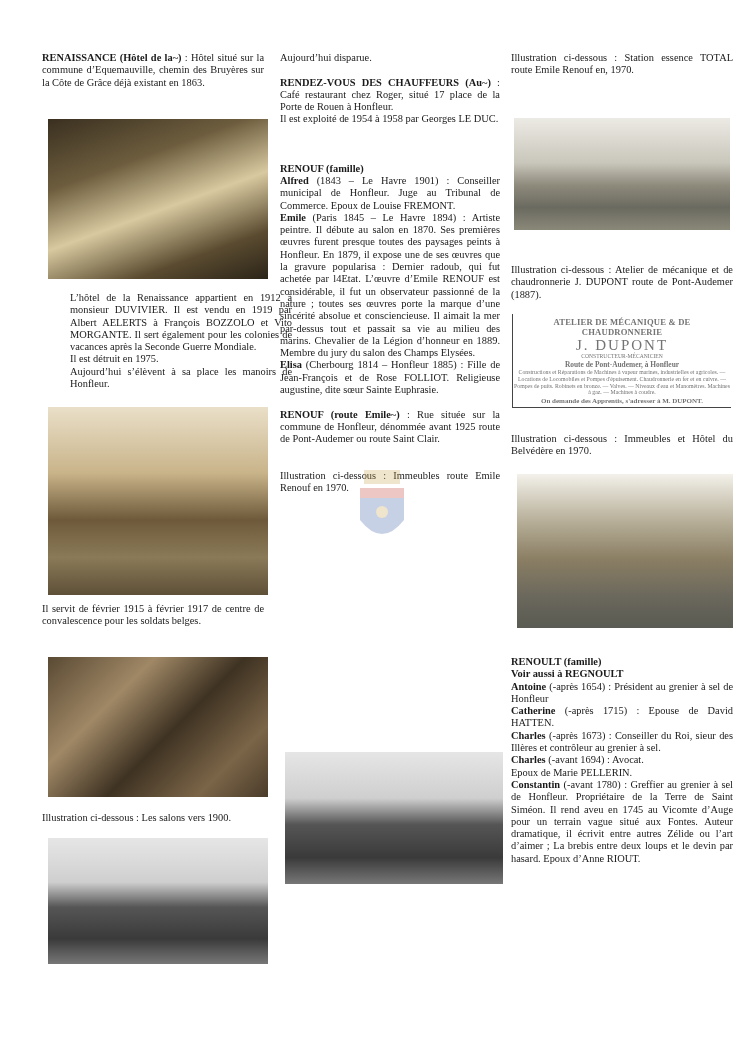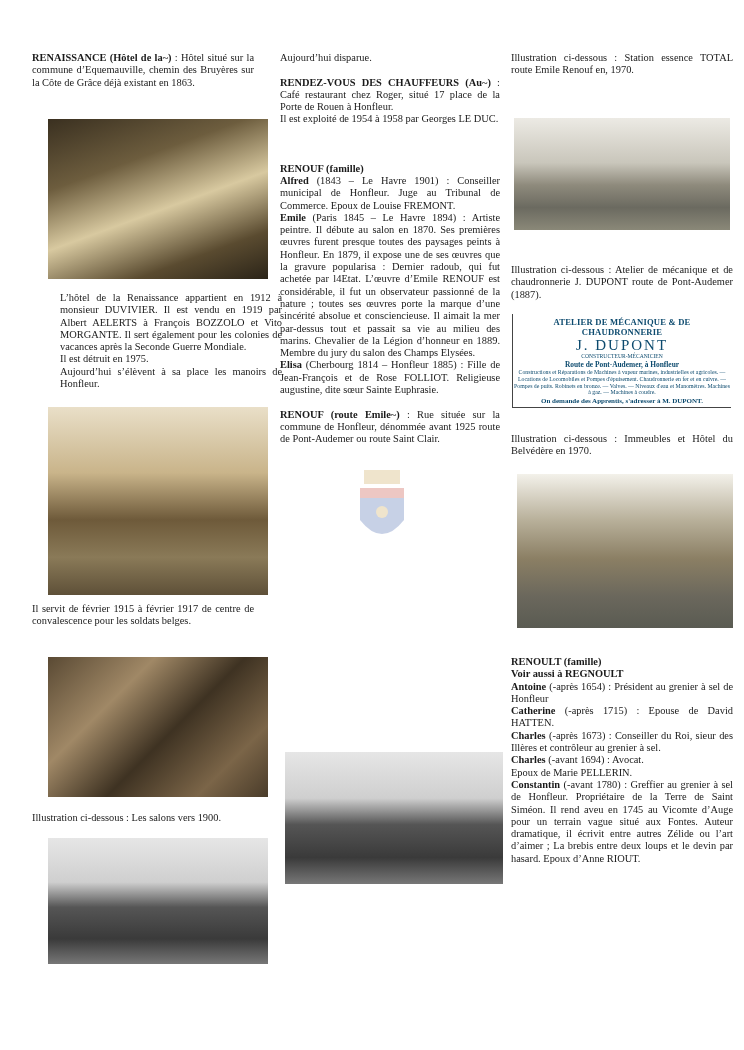--- a/index.html
+++ b/index.html
@@ -1,33 +1,33 @@
 <!DOCTYPE html>
 <html><head>
 <meta charset="utf-8">
 <style>
   html, body { margin: 0; padding: 0; background: #ffffff; }
   body { width: 744px; height: 1050px; position: relative; overflow: hidden;
          font-family: "Liberation Serif", "DejaVu Serif", serif; color: #1a1a1a; }
   .col { position: absolute; top: 52px; font-size: 10.4px; line-height: 12.3px; text-align: justify; }
-  .c1 { left: 32px; width: 222px; }
+  .c1 { left: 42px; width: 222px; }
   .c2 { left: 280px; width: 220px; }
   .c3 { left: 511px; width: 222px; }
   p { margin: 0; }
   .b { font-weight: bold; }
   .gap { height: 12.3px; }
   .photo { position: absolute; overflow: hidden; }
   .sepia { background: linear-gradient(160deg, #3a3020 0%, #6d5d3e 30%, #d8c9a0 55%, #5a4b30 80%, #2b2418 100%); }
   .sepia2 { background: linear-gradient(180deg, #e9dfc8 0%, #c9b48a 35%, #6e5a3a 60%, #8a7a58 80%, #5e5038 100%); }
   .sepia3 { background: linear-gradient(135deg, #5a4a34 0%, #a08866 30%, #3e3222 55%, #7b6548 80%, #4a3c2a 100%); }
   .bw { background: linear-gradient(180deg, #e6e6e6 0%, #cfcfcf 35%, #555 55%, #3a3a3a 80%, #777 100%); }
   .color1 { background: linear-gradient(180deg, #eceae4 0%, #c9c6bb 40%, #8e8a7c 60%, #6b6a60 80%, #8a8878 100%); }
   .color2 { background: linear-gradient(180deg, #f3f1ea 0%, #b8b09a 30%, #8b7f64 55%, #6a675c 80%, #5a5b52 100%); }
   .ad { position: absolute; left: 512px; top: 314px; width: 218px; border-left: 1px solid #444;
-        font-family: "Liberation Serif", serif; text-align: center; color: #0c4a6e; }
+        font-family: "Liberation Serif", serif; text-align: center; color: #737373; }
   .ad .t1 { font-size: 8.6px; font-weight: bold; letter-spacing: 0.2px; margin-top: 3px; }
   .ad .t2 { font-size: 15px; font-weight: normal; letter-spacing: 2px; line-height: 16px; }
   .ad .t3 { font-size: 5.6px; line-height: 7px; }
   .ad .t4 { font-size: 7.4px; font-weight: bold; line-height: 9px; }
   .ad .t5 { font-size: 5.8px; line-height: 6.8px; }
   .ad .t6 { font-size: 7px; font-weight: bold; line-height: 11px; border-bottom: 1px solid #444; }
   .crest { position: absolute; left: 356px; top: 470px; width: 52px; height: 80px; opacity: 0.28; }
 </style>
 </head>
 <body>
@@ -67,20 +67,21 @@
   <div class="gap"></div>
   <div class="gap"></div>
   <p class="b">RENOUF (famille)</p>
   <p><span class="b">Alfred</span><span> (1843 – Le Havre 1901) : Conseiller municipal de Honfleur. Juge au Tribunal de Commerce. Epoux de Louise FREMONT.</span></p>
   <p><span class="b">Emile</span><span> (Paris 1845 – Le Havre 1894) : Artiste peintre. Il débute au salon en 1870. Ses premières œuvres furent presque toutes des paysages peints à Honfleur. En 1879, il expose une de ses œuvres que la gravure popularisa : Dernier radoub, qui fut achetée par l4Etat. L’œuvre d’Emile RENOUF est considérable, il fut un observateur passionné de la nature ; toutes ses œuvres porte la marque d’une sincérité absolue et consciencieuse. Il aimait la mer par-dessus tout et passait sa vie au milieu des marins. Chevalier de la Légion d’honneur en 1889. Membre du jury du salon des Champs Elysées.</span></p>
   <p><span class="b">Elisa</span><span> (Cherbourg 1814 – Honfleur 1885) : Fille de Jean-François et de Rose FOLLIOT. Religieuse augustine, dite sœur Sainte Euphrasie.</span></p>
   <div class="gap"></div>
   <p><span class="b">RENOUF (route Emile~)</span><span> : Rue située sur la commune de Honfleur, dénommée avant 1925 route de Pont-Audemer ou route Saint Clair.</span></p>
   <div class="gap"></div>
     <div class="gap"></div>
+  <p>Illustration ci-dessous : Immeubles route Emile Renouf en 1970.</p>
 </div>
 
 <svg class="crest" viewBox="0 0 52 80">
   <rect x="8" y="0" width="36" height="14" fill="#c9a24a"></rect>
   <path d="M4 18 H48 V50 Q26 78 4 50 Z" fill="#3a5ca8"></path>
   <rect x="4" y="18" width="44" height="10" fill="#c23a2a"></rect>
   <circle cx="26" cy="42" r="6" fill="#c9a24a"></circle>
 </svg>
 
 <div class="photo bw" style="left:285px; top:752px; width:218px; height:132px;"></div>

